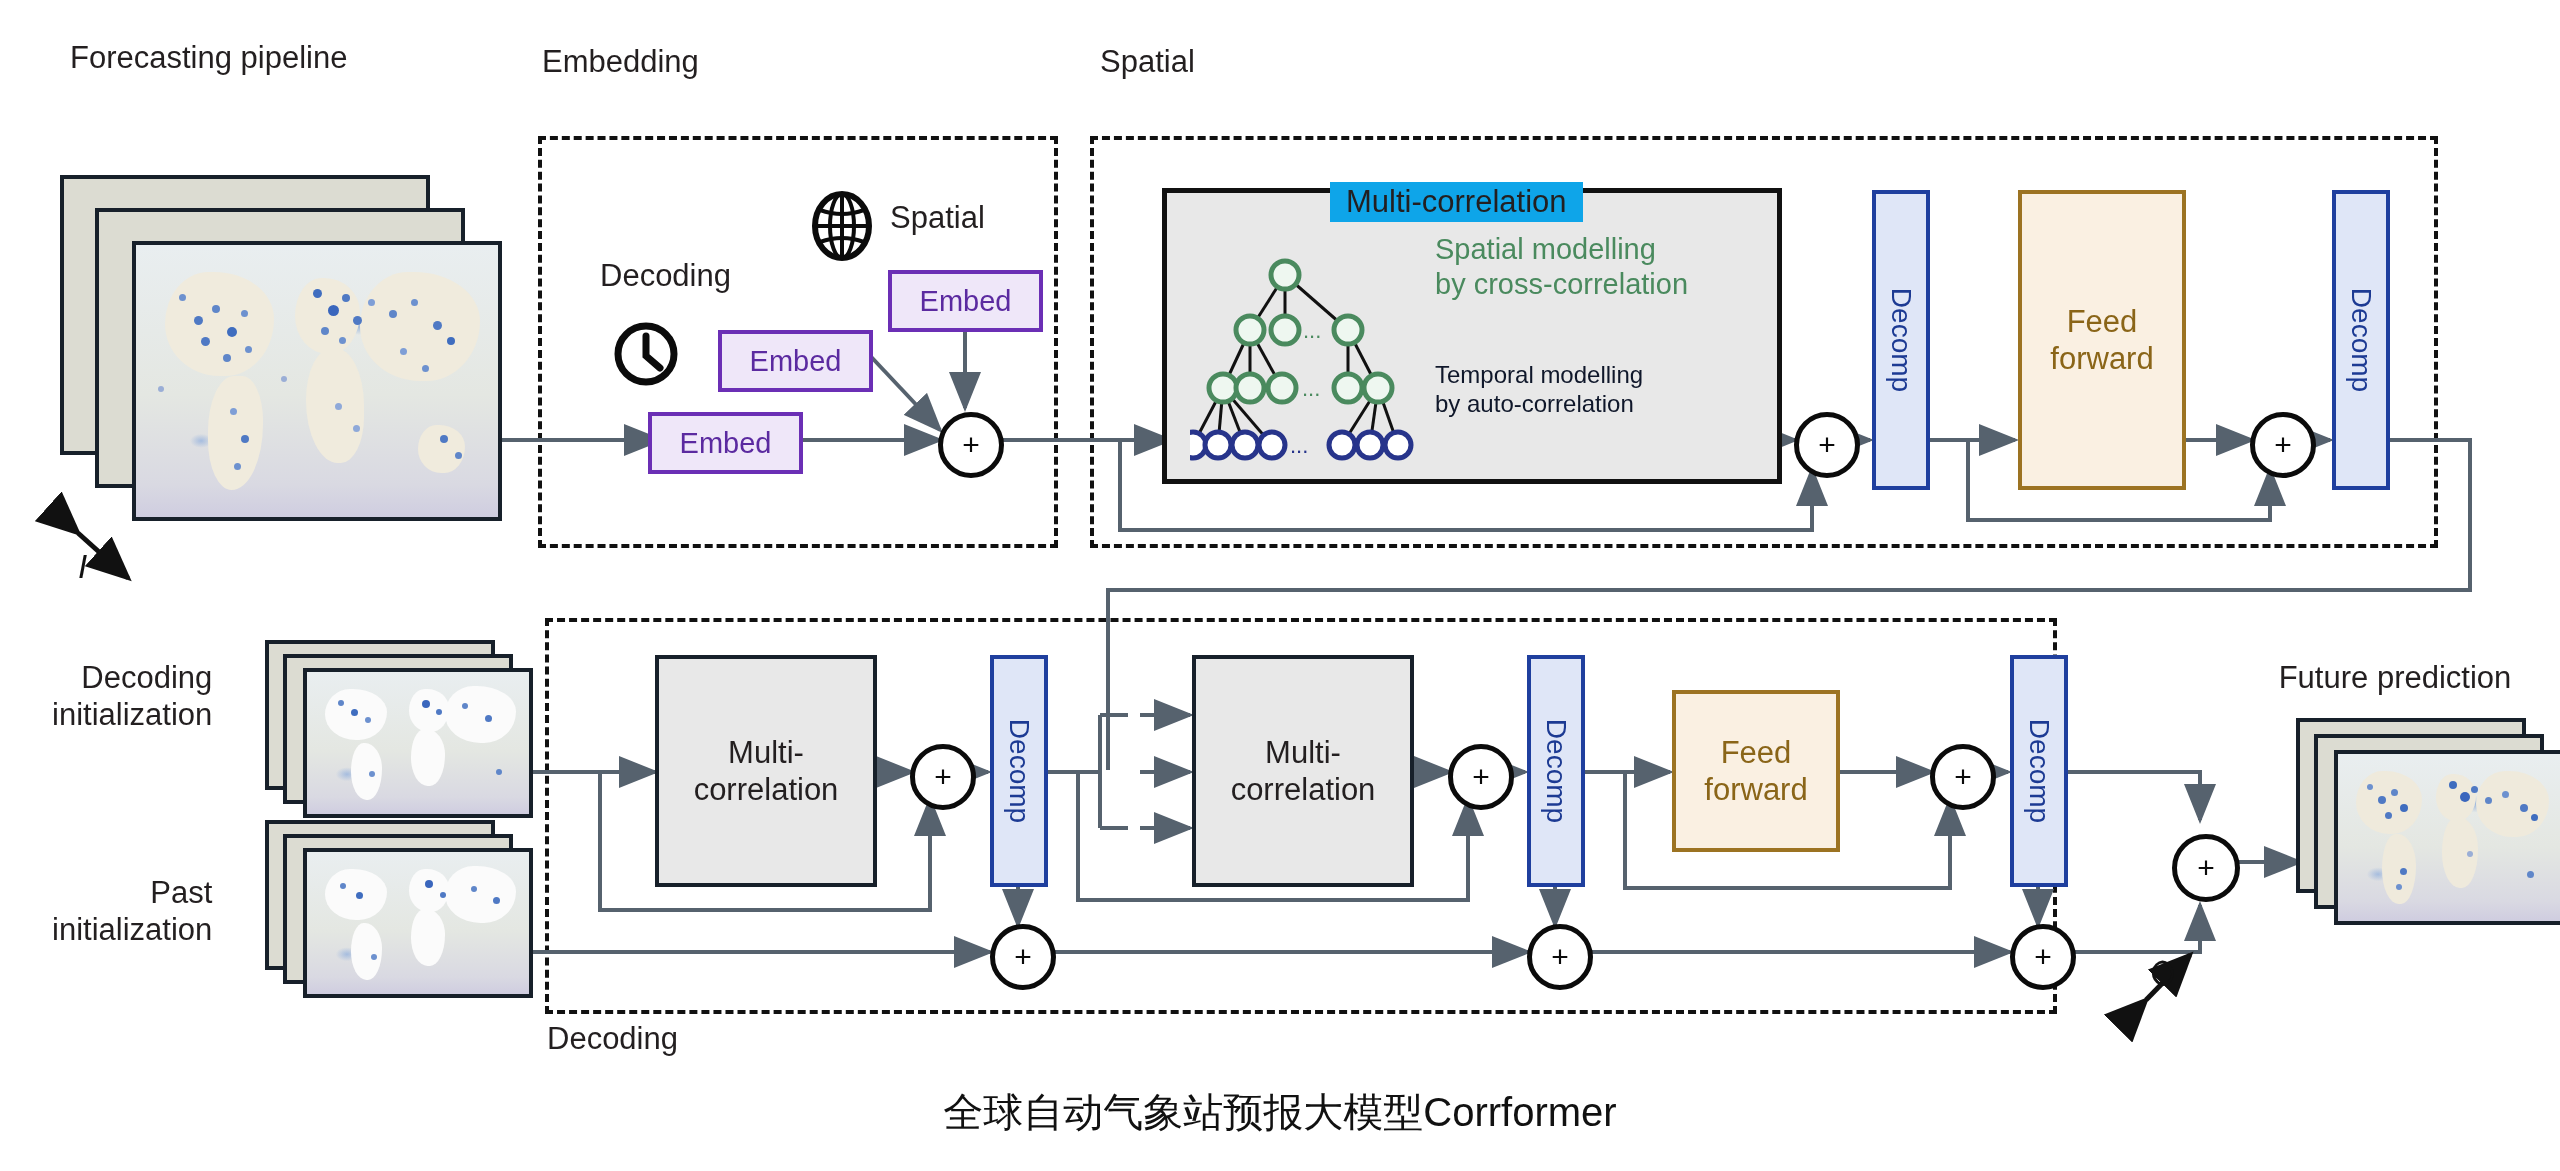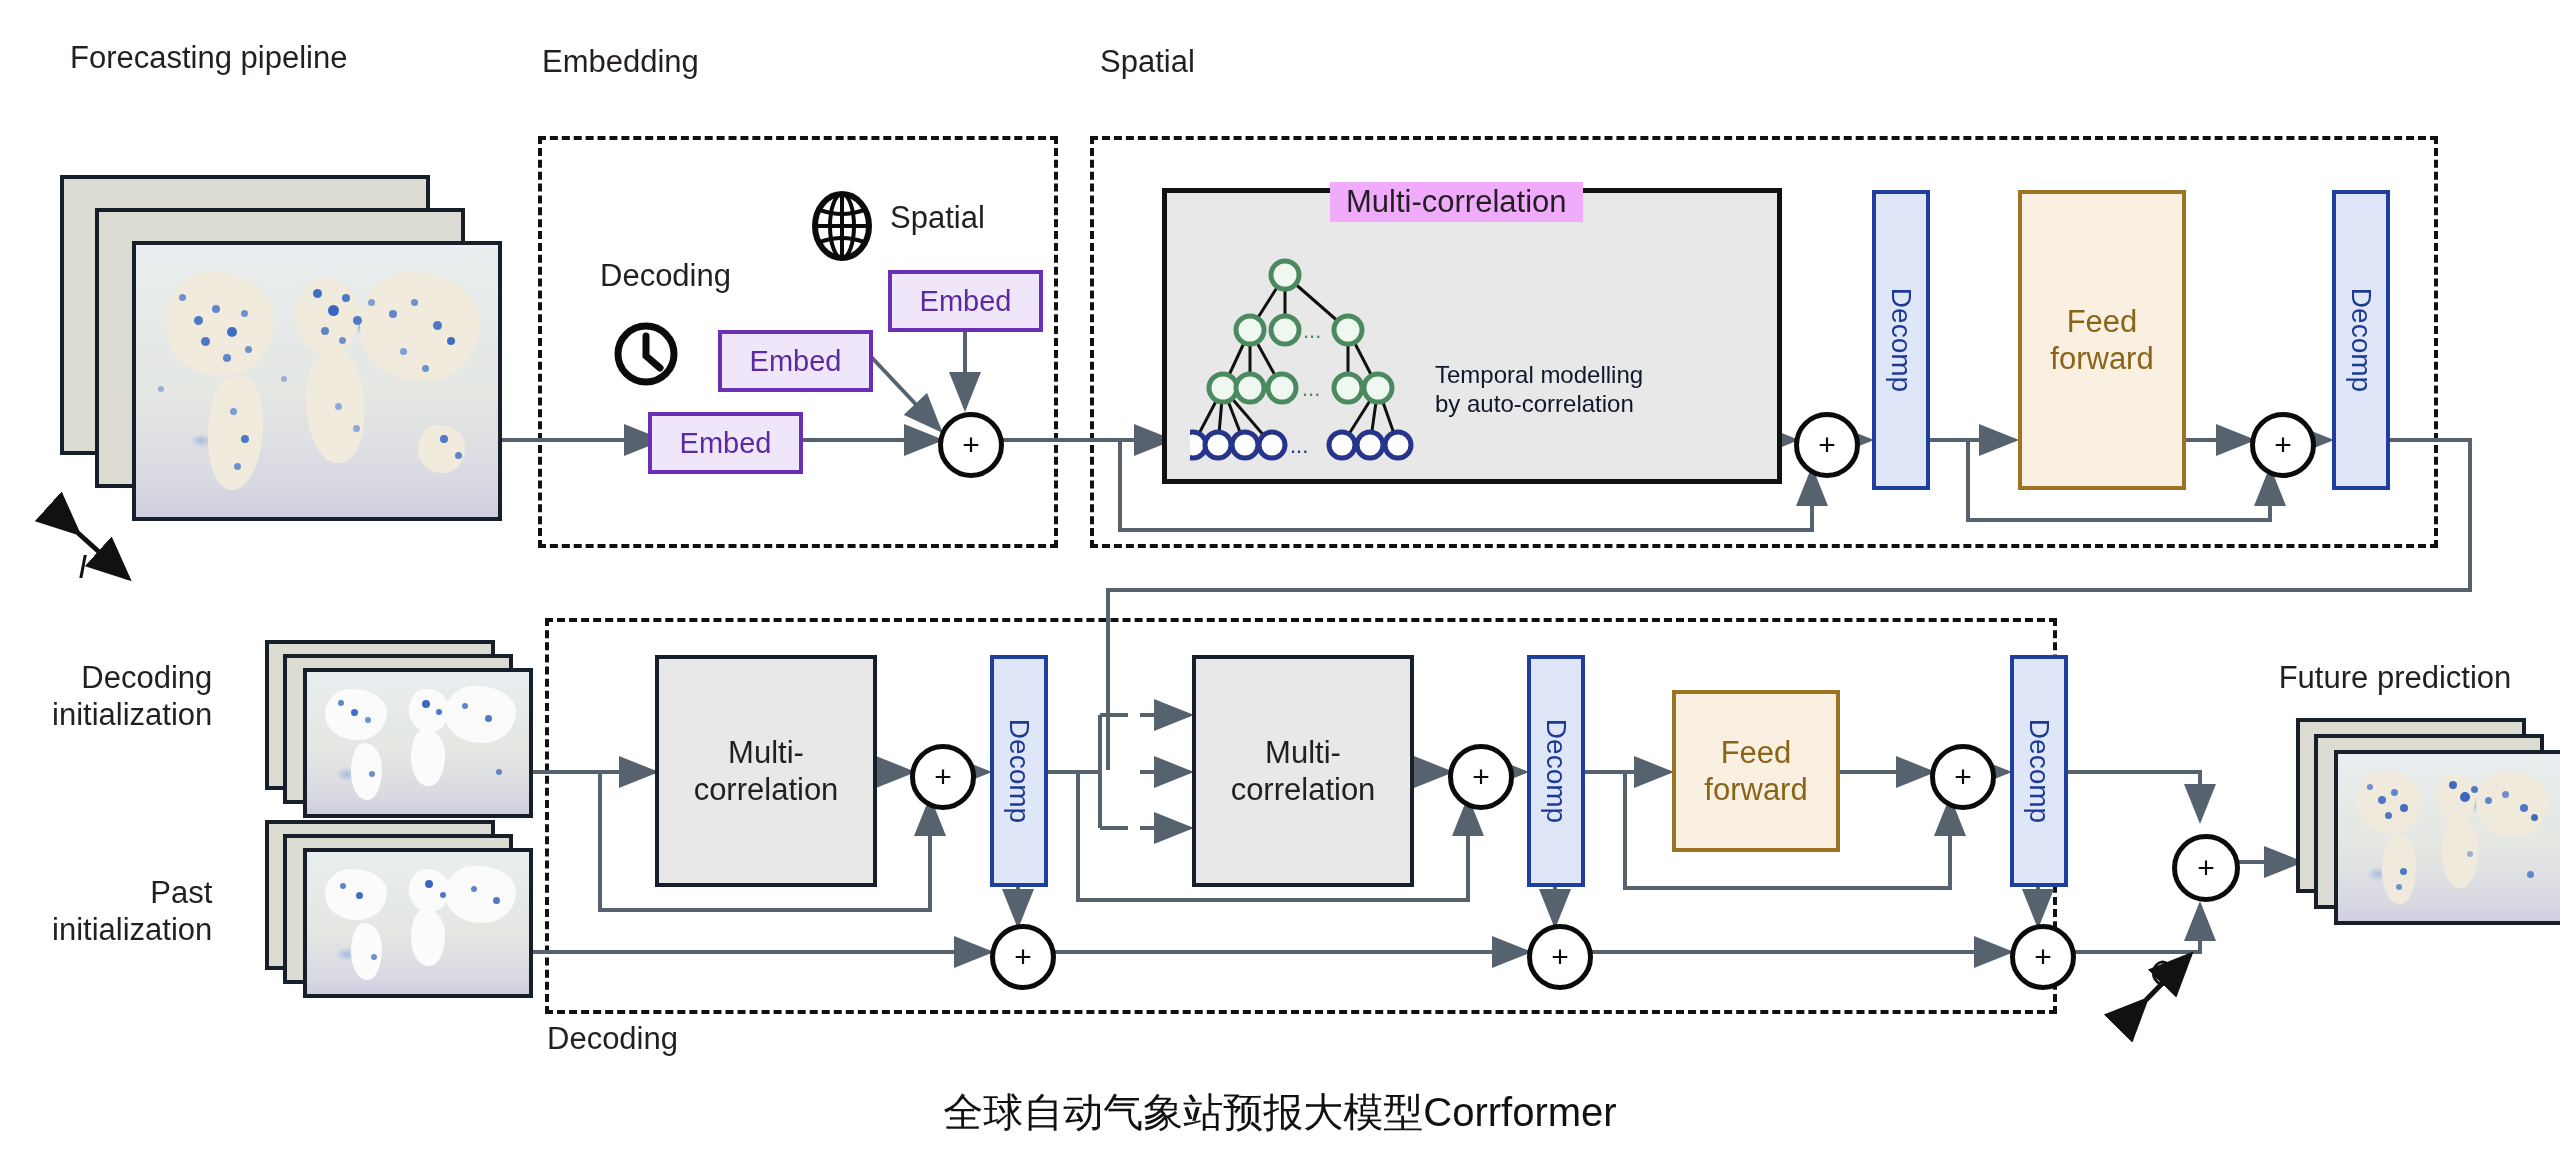--- a/index.html
+++ b/index.html
@@ -28,21 +28,21 @@
   .box{position:absolute;box-sizing:border-box;display:flex;align-items:center;justify-content:center;
        text-align:center;}
   .box-mc{background:#e8e8e8;border:4px solid #17202a;color:#231f20;font-size:31px;line-height:1.2;}
   .box-embed{background:#efe7f9;border:4px solid #6b2fb5;color:#5b2aa0;font-size:29px;}
   .box-decomp{background:#dfe6f7;border:4px solid #1f3f9e;color:#1c3a93;font-size:28px;}
   .box-decomp span{transform:rotate(90deg);white-space:nowrap;display:block;}
   .box-ff{background:#faf0e2;border:4px solid #9c7322;color:#8a6518;font-size:31px;line-height:1.2;}
 
   
   .mc-panel{position:absolute;background:#e8e8e8;border:5px solid #111;box-sizing:border-box;}
-  .mc-title{position:absolute;background:#f0abfc;color:#231f20;font-size:31px;padding:2px 16px;}
+  .mc-title{position:absolute;background:#0ea5e9;color:#231f20;font-size:31px;padding:2px 16px;}
   .mc-txt-green{position:absolute;color:#4a8a5e;font-size:29px;line-height:1.22;white-space:pre-line;}
   .mc-txt-blue{position:absolute;color:#0f172a;font-size:24px;line-height:1.22;white-space:pre-line;}
 
   
   .plus{position:absolute;border-radius:50%;border:5px solid #0b0b0b;background:#fff;
         display:flex;align-items:center;justify-content:center;color:#0b0b0b;font-size:30px;font-weight:400;}
   svg.ov{position:absolute;left:0;top:0;width:2560px;height:1171px;overflow:visible;pointer-events:none;}
 
   .caption{position:absolute;width:100%;text-align:center;color:#111;font-size:40px;}
   .dimlbl{position:absolute;color:#111;font-size:33px;font-style:italic;}
@@ -268,20 +268,22 @@
         <circle cx="152" cy="205" r="13"></circle>
           <circle cx="180" cy="205" r="13"></circle>
           <circle cx="208" cy="205" r="13"></circle>
       </g>
       <text x="113" y="98" font-size="22" fill="#4a8a5e" font-family="Liberation Sans,sans-serif">...</text>
       <text x="112" y="156" font-size="22" fill="#4a8a5e" font-family="Liberation Sans,sans-serif">...</text>
       <text x="100" y="213" font-size="22" fill="#27348b" font-family="Liberation Sans,sans-serif">...</text>
     </svg>
   </div>
 
+  <div class="mc-txt-green" style="left:1435px;top:232px;">Spatial modelling
+by cross-correlation</div>
   <div class="mc-txt-blue" style="left:1435px;top:360px;">Temporal modelling
 by auto-correlation</div>
 
   <div class="plus" style="left:1794px;top:412px;width:56px;height:56px;">+</div>
   <div class="box box-decomp" style="left:1872px;top:190px;width:58px;height:300px;">
     <span>Decomp</span>
   </div>
   <div class="box box-ff" style="left:2018px;top:190px;width:168px;height:300px;white-space:pre-line;">
     <span>Feed
 forward</span>

